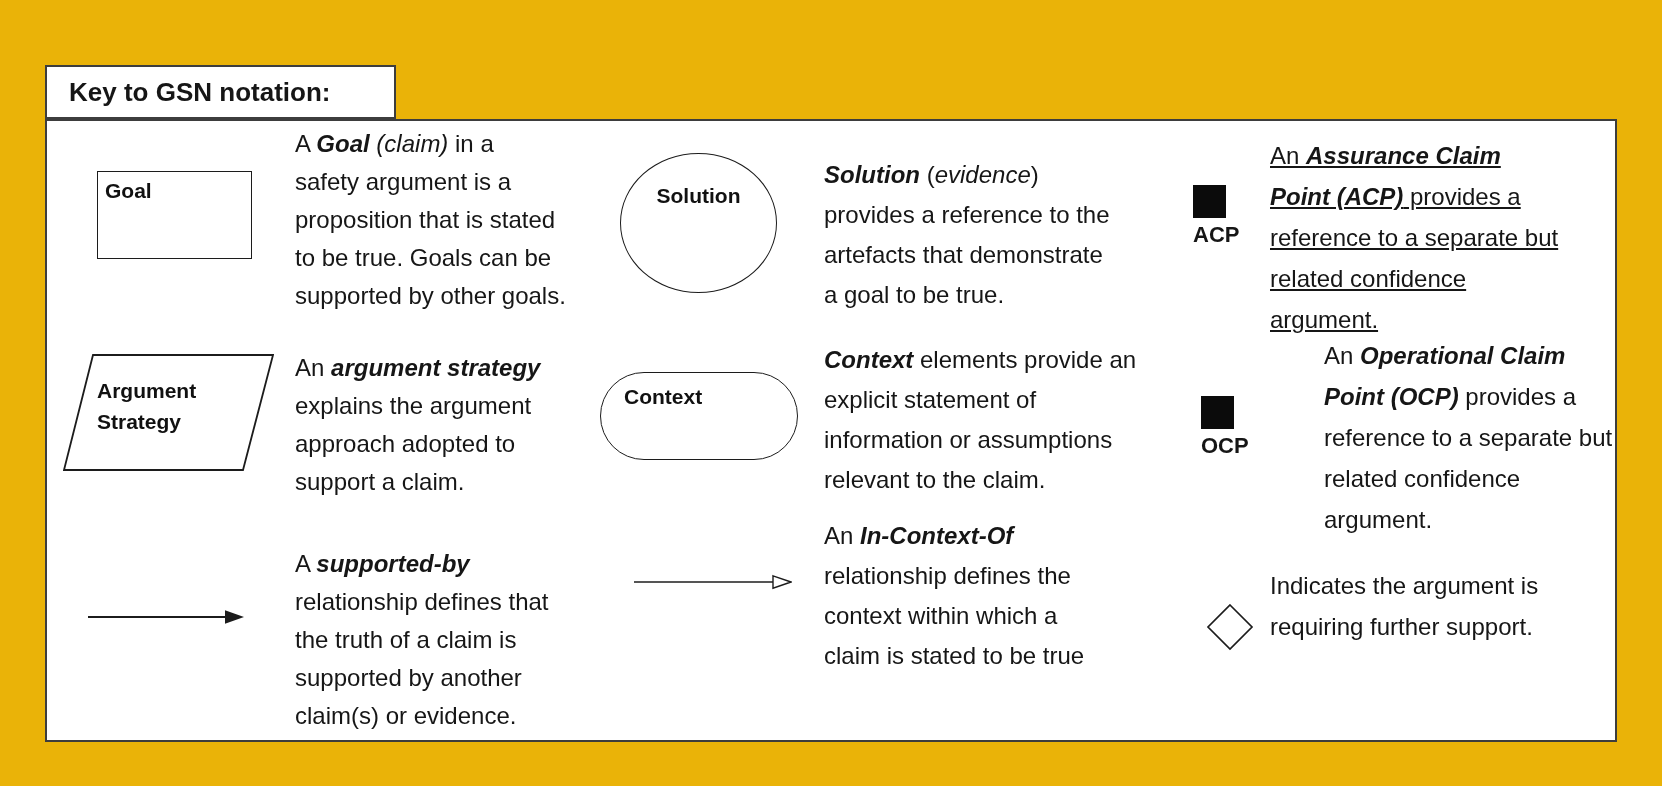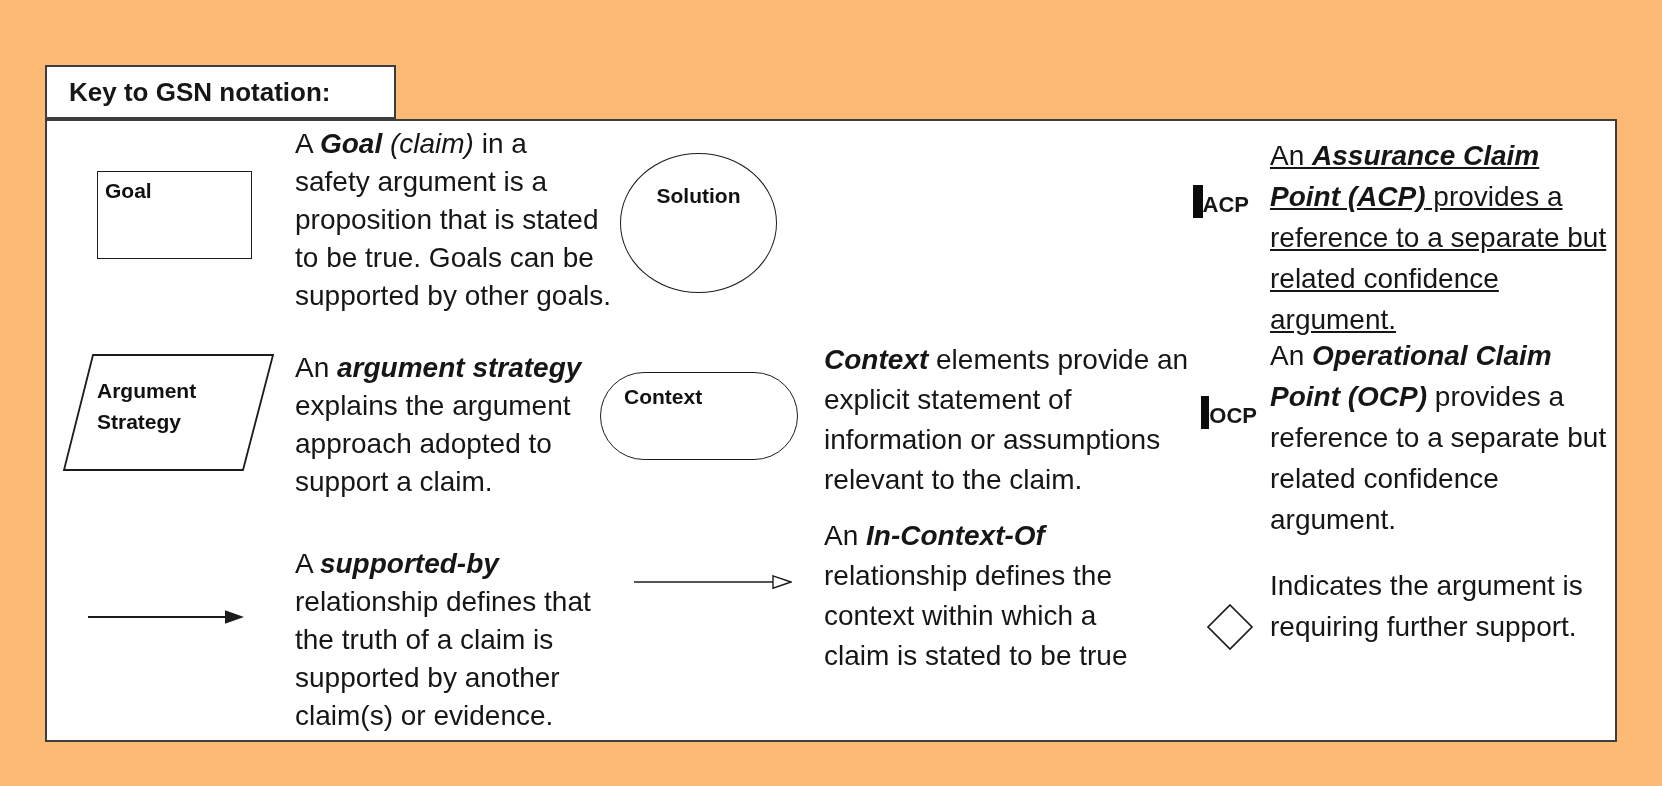--- a/index.html
+++ b/index.html
@@ -1,19 +1,19 @@
 <!DOCTYPE html>
 <html><head>
 <meta charset="utf-8">
 <style>
   html,body{margin:0;padding:0;background:#ffffff;}
   #stage{
     position:relative;
     width:1662px;height:786px;
-    background:#fdba74;
+    background:#eab308;
     font-family:"Liberation Sans", sans-serif;
     color:#161616;
     overflow:hidden;
   }
   .abs{position:absolute;}
   
   .title-box{
     left:45px;top:65px;width:351px;height:54px;
     border:2px solid #3d3d3d;background:#ffffff;
     box-sizing:border-box;
@@ -22,21 +22,21 @@
     font-weight:700;font-size:26px;
     z-index:3;
   }
   .main-box{
     left:45px;top:119px;width:1572px;height:623px;
     border:2px solid #3d3d3d;background:#ffffff;
     box-sizing:border-box;
     z-index:1;
   }
   
-  .desc{font-size:28px;white-space:pre;z-index:2;}
+  .desc{font-size:24px;white-space:pre;z-index:2;}
   .lh38 .tl{height:38px;line-height:38px;}
   .lh40 .tl{height:40px;line-height:40px;}
   .lh41 .tl{height:41px;line-height:41px;}
   .seg-bi{font-weight:700;font-style:italic;}
   .seg-i{font-style:italic;}
   
   .shape-label{font-weight:700;font-size:21px;color:#111111;z-index:2;}
   
   .goal-rect{
     left:97px;top:171px;width:155px;height:88px;
@@ -58,21 +58,21 @@
   .context-shape{
     left:600px;top:372px;width:198px;height:88px;
     border:1.8px solid #1c1c1c;border-radius:44px;
     box-sizing:border-box;background:#ffffff;z-index:2;
     padding:12px 0 0 23px;
   }
   
   .strategy-labels{left:97px;top:375px;z-index:2;}
   .strategy-labels div{height:31px;line-height:31px;}
   
-  .cp{display:flex;flex-direction:row;align-items:flex-end;z-index:2;}
+  .cp{display:flex;flex-direction:column;align-items:flex-start;z-index:2;}
   .cp .sq{width:33px;height:33px;background:#0b0b0b;}
   .cp .cp-label{margin-top:4px;font-weight:700;font-size:22px;}
   .acp-wrap{left:1193px;top:185px;width:56px;}
   .ocp-wrap{left:1201px;top:396px;width:56px;}
   svg{display:block;}
 </style>
 </head>
 <body>
 
 <div id="stage">
@@ -116,36 +116,37 @@
     <span class="shape-label">Context</span>
   </div>
 
   <div class="abs" style="left:634px;top:571px;z-index:2;">
     <svg width="158" height="22" viewBox="0 0 158 22">
       <line x1="0" y1="11" x2="140" y2="11" stroke="#1c1c1c" stroke-width="1.6"></line>
       <polygon points="139,4.8 157,11 139,17.2" fill="#ffffff" stroke="#1c1c1c" stroke-width="1.4"></polygon>
     </svg>
   </div>
 
+  <div class="abs desc lh40" style="left:824px;top:155px;"><div class="tl"><span class="seg-bi">Solution</span><span> (</span><span class="seg-i">evidence</span><span>)</span></div><div class="tl"><span>provides a reference to the</span></div><div class="tl"><span>artefacts that demonstrate</span></div><div class="tl"><span>a goal to be true.</span></div></div>
   <div class="abs desc lh40" style="left:824px;top:340px;"><div class="tl"><span class="seg-bi">Context</span><span> elements provide an</span></div><div class="tl"><span>explicit statement of</span></div><div class="tl"><span>information or assumptions</span></div><div class="tl"><span>relevant to the claim.</span></div></div>
   <div class="abs desc lh40" style="left:824px;top:516px;"><div class="tl"><span>An </span><span class="seg-bi">In-Context-Of</span></div><div class="tl"><span>relationship defines the</span></div><div class="tl"><span>context within which a</span></div><div class="tl"><span>claim is stated to be true</span></div></div>
 
   <div class="abs cp acp-wrap">
     <div class="sq"></div>
     <div class="cp-label">ACP</div>
   </div>
 
   <div class="abs cp ocp-wrap">
     <div class="sq"></div>
     <div class="cp-label">OCP</div>
   </div>
 
   <div class="abs" style="left:1206px;top:603px;z-index:2;">
     <svg width="48" height="48" viewBox="0 0 48 48">
       <polygon points="24,2 46,24 24,46 2,24" fill="#ffffff" stroke="#1c1c1c" stroke-width="1.7"></polygon>
     </svg>
   </div>
 
   <div class="abs desc lh41" style="left:1270px;top:135px;text-decoration:underline;"><div class="tl"><span>An </span><span class="seg-bi">Assurance Claim</span></div><div class="tl"><span class="seg-bi">Point (ACP)</span><span> provides a</span></div><div class="tl"><span>reference to a separate but</span></div><div class="tl"><span>related confidence</span></div><div class="tl"><span>argument.</span></div></div>
-  <div class="abs desc lh41" style="left:1270px;top:335px;"><div class="tl"><span>An </span><span class="seg-bi">Operational Claim</span></div><div class="tl"><span class="seg-bi">Point (OCP)</span><span> provides a</span></div><div class="tl"><span>reference to a separate but</span></div><div class="tl"><span>related confidence</span></div><div class="tl"><span>argument.</span></div></div>
+  <div class="abs desc lh41" style="left:1324px;top:335px;"><div class="tl"><span>An </span><span class="seg-bi">Operational Claim</span></div><div class="tl"><span class="seg-bi">Point (OCP)</span><span> provides a</span></div><div class="tl"><span>reference to a separate but</span></div><div class="tl"><span>related confidence</span></div><div class="tl"><span>argument.</span></div></div>
   <div class="abs desc lh41" style="left:1270px;top:565px;"><div class="tl"><span>Indicates the argument is</span></div><div class="tl"><span>requiring further support.</span></div></div>
 
 </div>
 
 </body></html>

